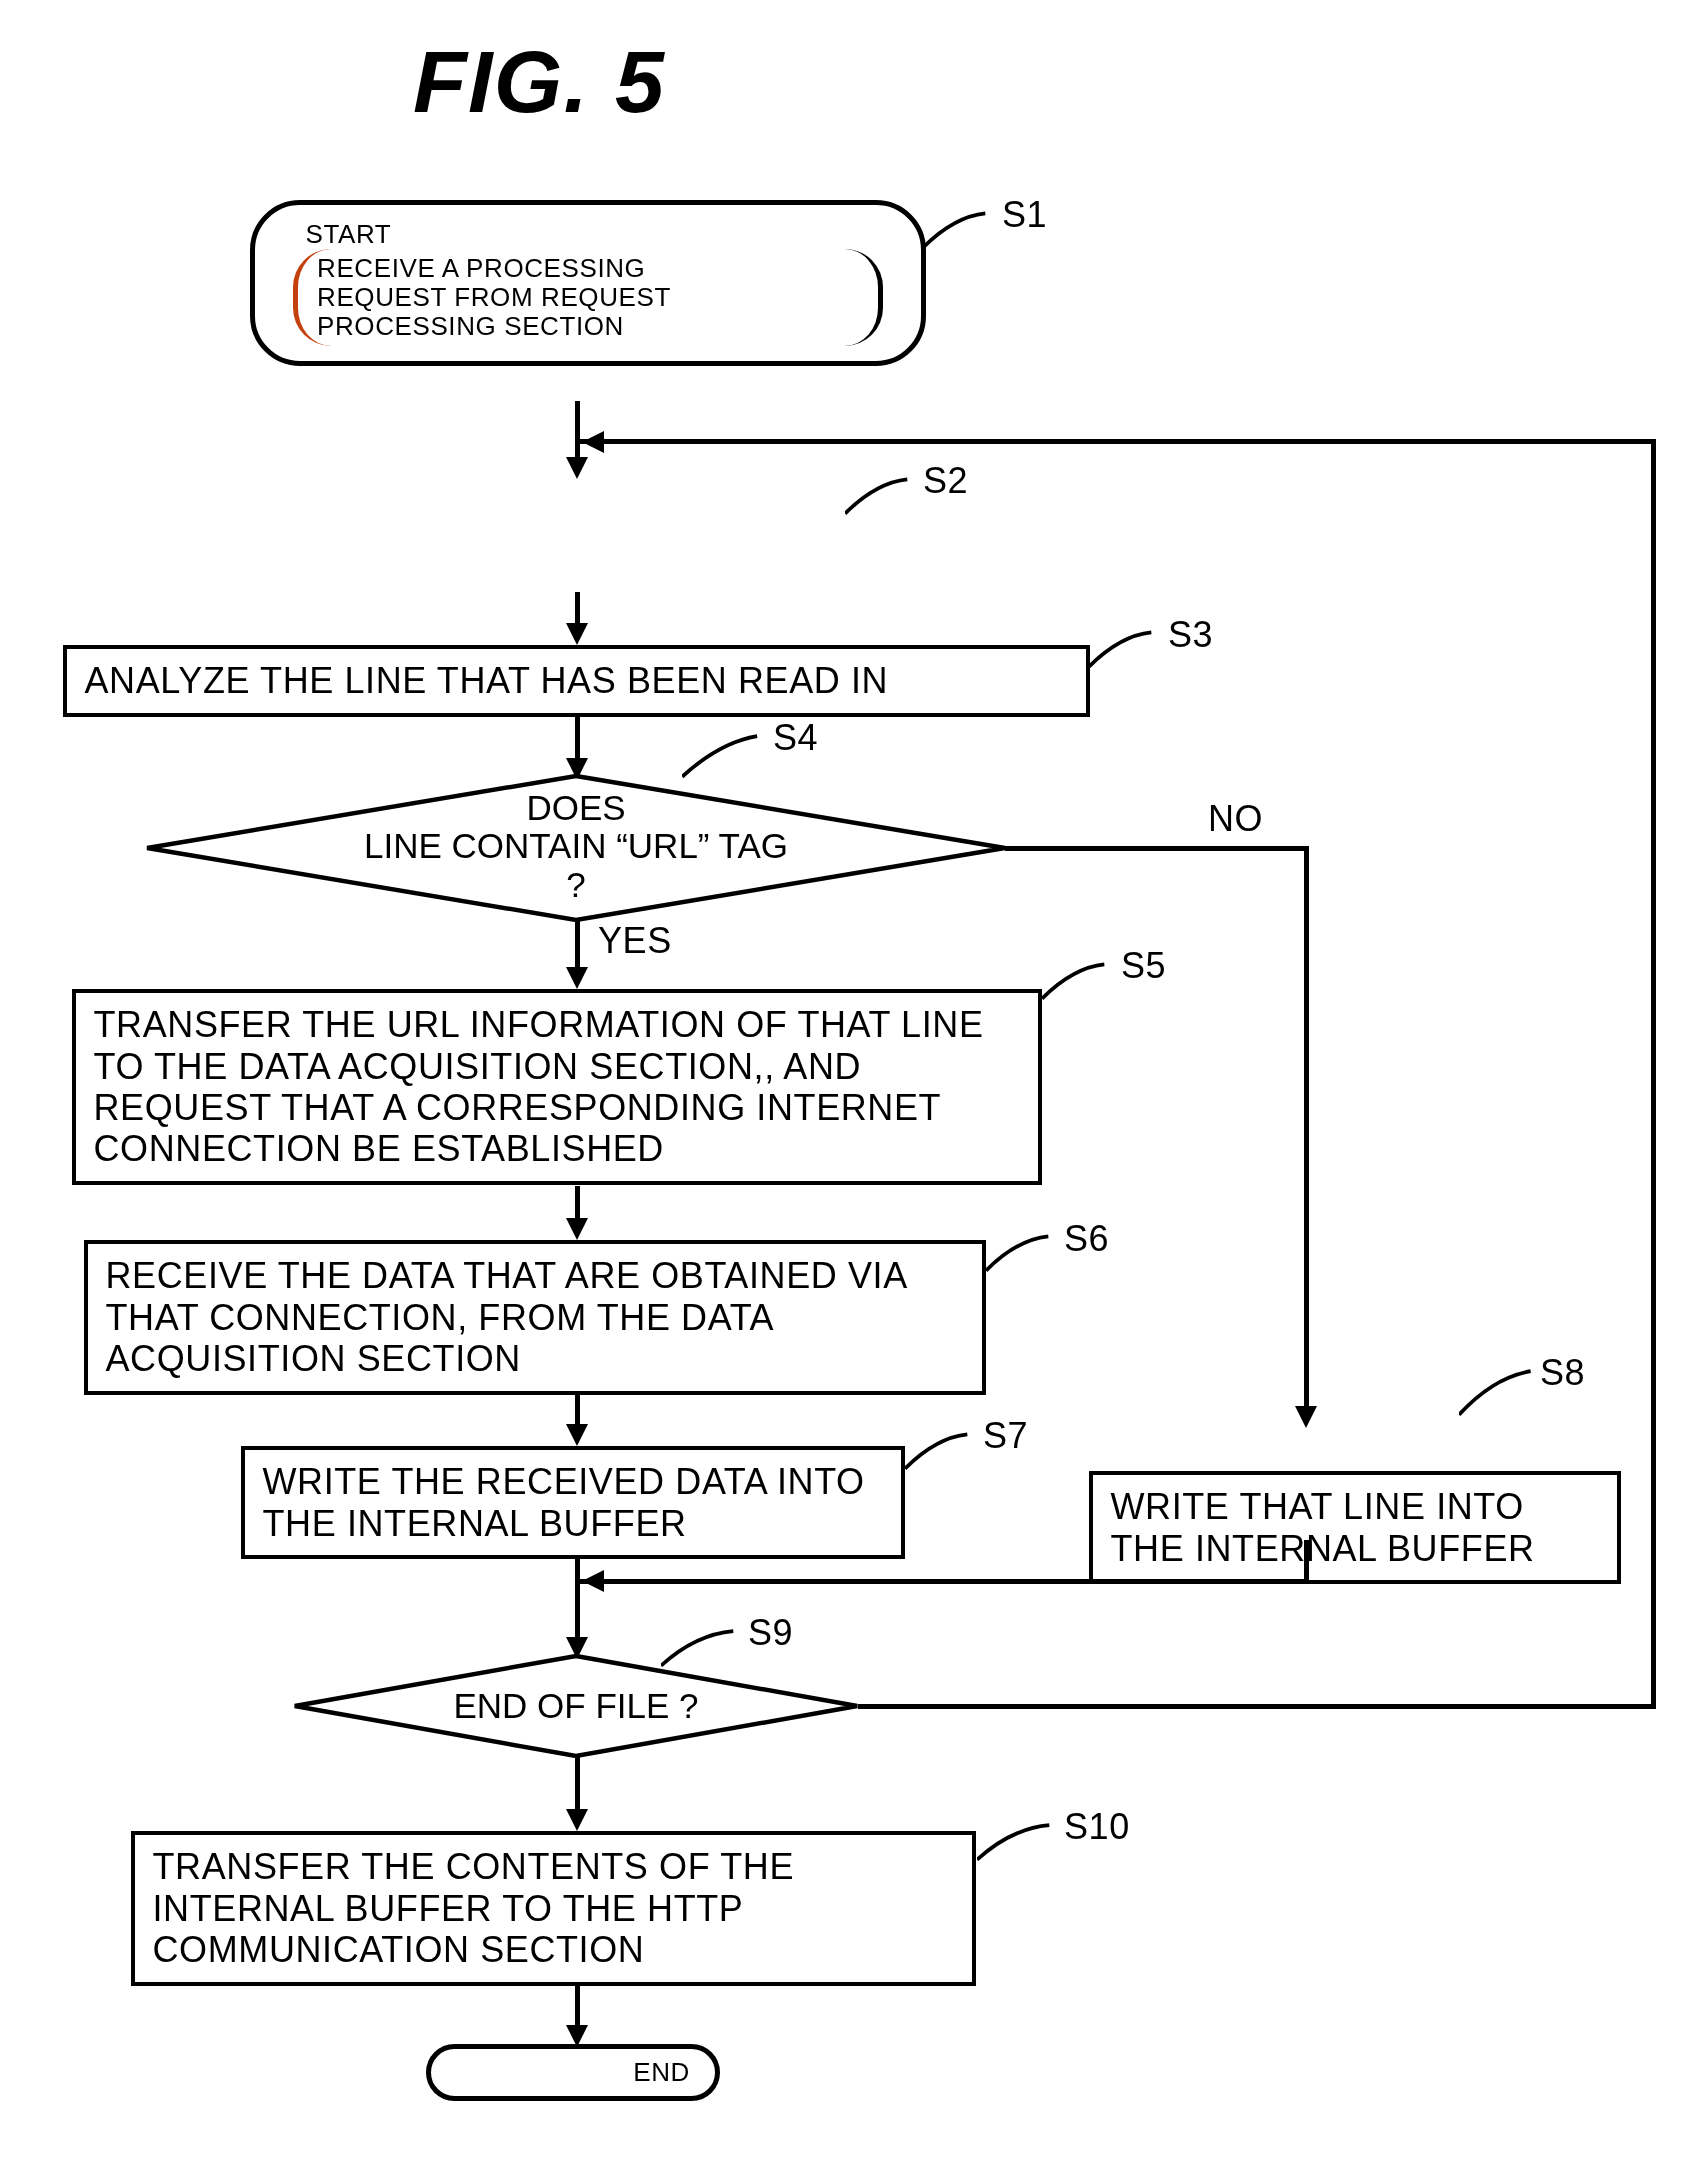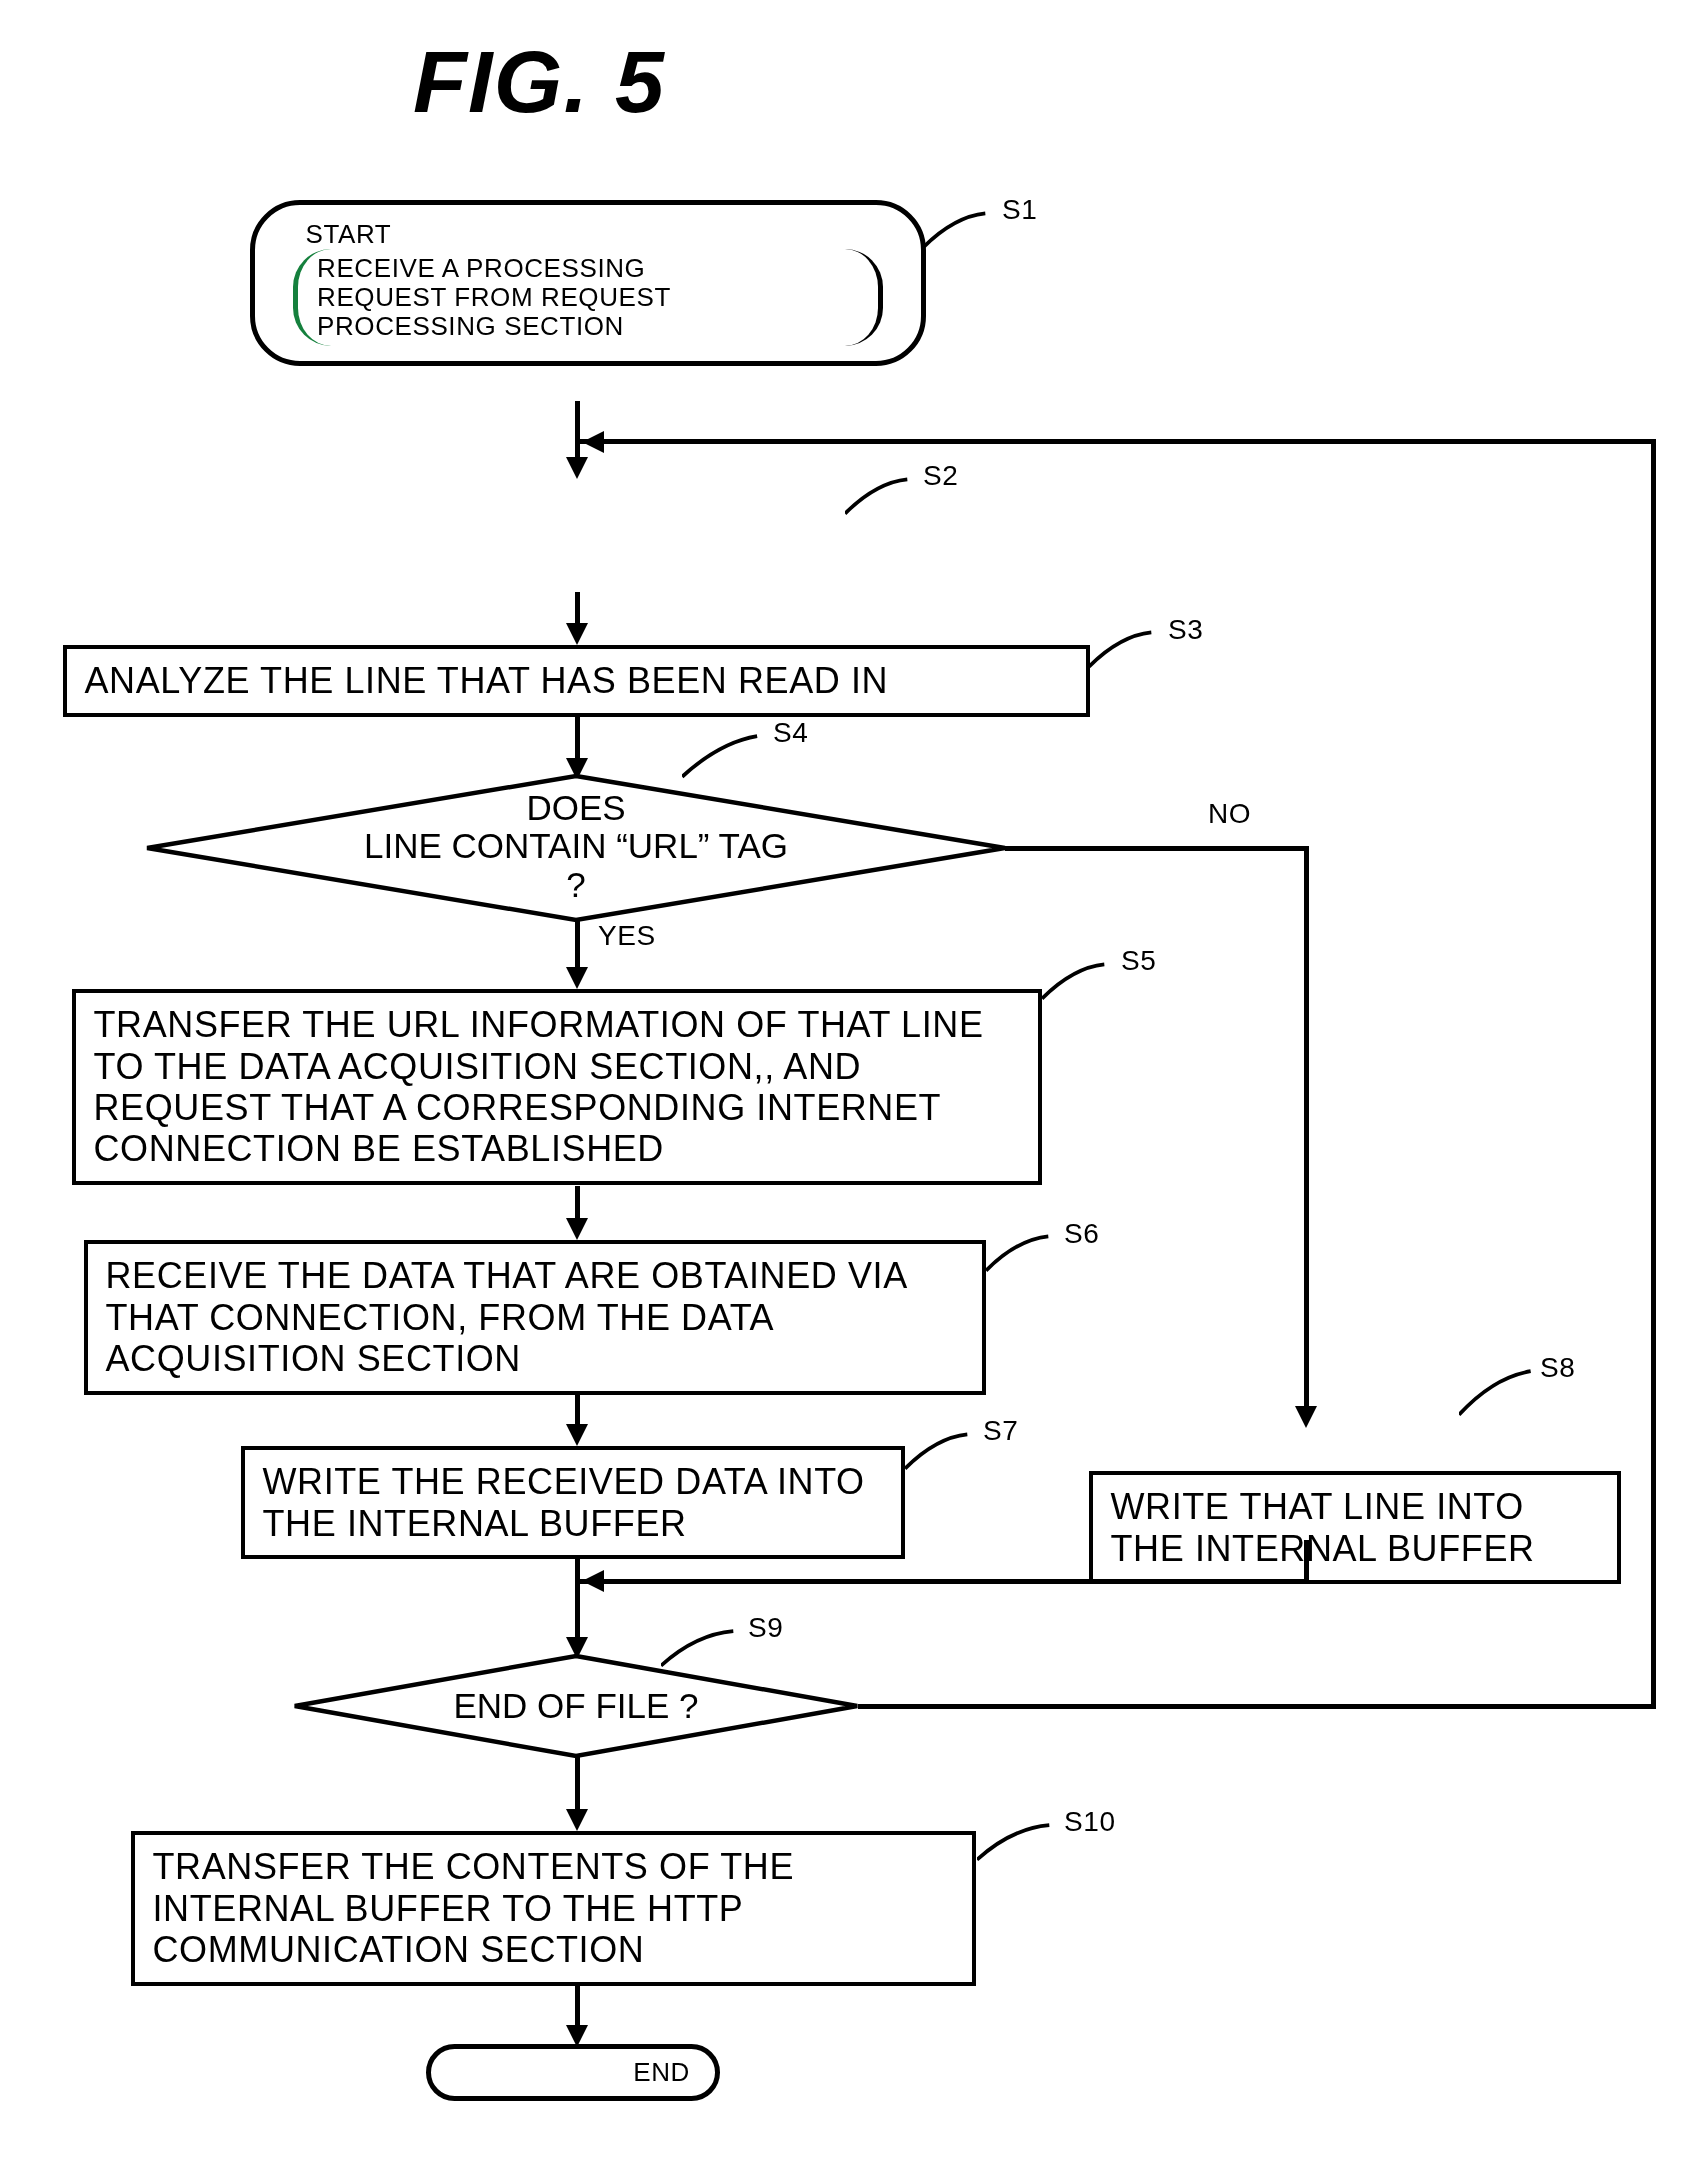--- a/index.html
+++ b/index.html
@@ -36,42 +36,42 @@
     border: 5px solid #000;
     border-radius: 50px;
     padding: 15px 38px;
     font-size: 26px;
     font-weight: 500;
     line-height: 1.12;
     background: #fff;
     letter-spacing: 0.6px;
   }
   .terminal-inner {
-    border-left: 5px solid #15803d;
+    border-left: 5px solid #c2410c;
     border-right: 5px solid #000;
     border-radius: 38px;
     padding: 5px 19px;
   }
   .diamond {
     position: absolute;
   }
   .diamond svg {
     overflow: visible;
   }
   .diamond-text {
     position: absolute;
     width: 100%;
     text-align: center;
     font-size: 35px;
     font-weight: 500;
     line-height: 1.1;
   }
   .label {
     position: absolute;
-    font-size: 28px;
+    font-size: 36px;
     font-weight: 500;
     letter-spacing: 0.6px;
   }
   .arrow-line {
     position: absolute;
     background: #000;
   }
   .arrow-head {
     position: absolute;
     width: 0;

